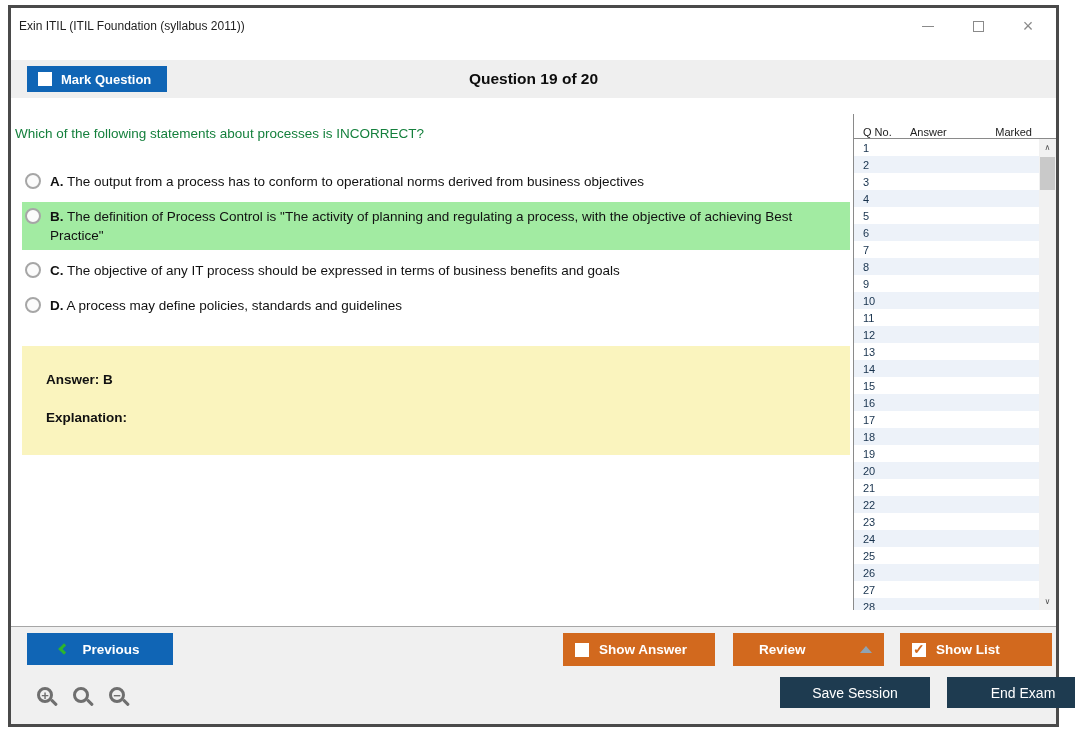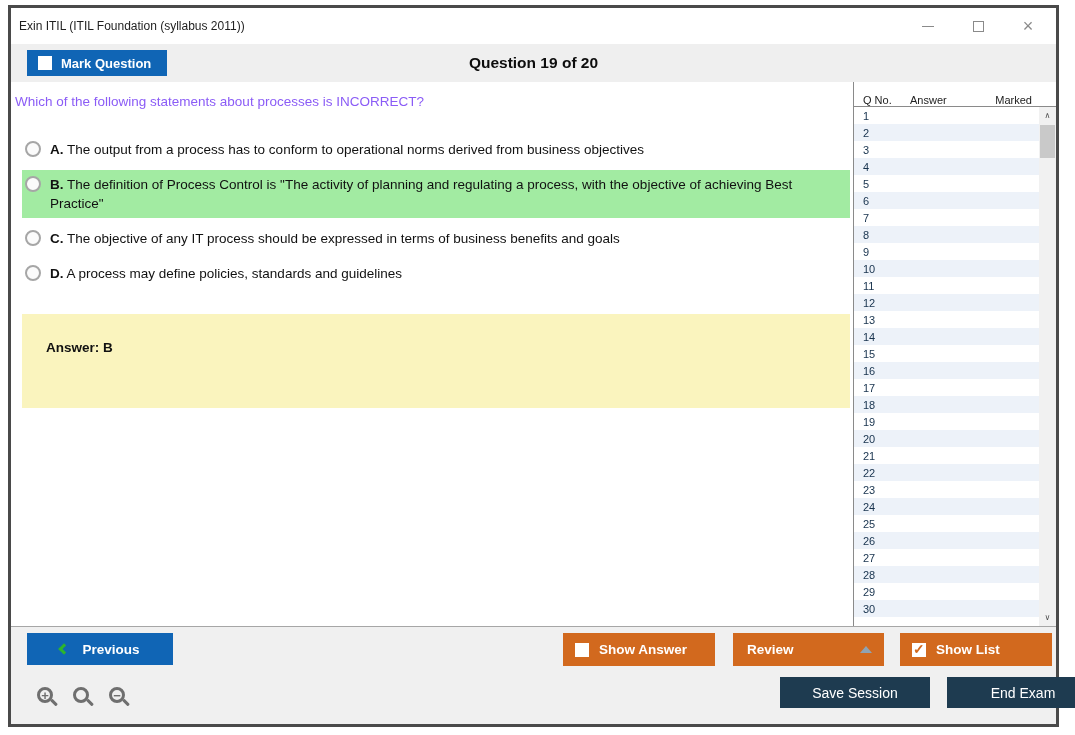--- a/index.html
+++ b/index.html
@@ -1,36 +1,36 @@
 <!DOCTYPE html>
 <html><head>
 <meta charset="utf-8">
 <style>
   * { margin:0; padding:0; box-sizing:border-box; }
   html,body { width:1075px; height:735px; background:#ffffff; font-family:"Liberation Sans",sans-serif; overflow:hidden; }
-  .window { position:absolute; left:8px; top:5px; width:1051px; height:722px; border:3px solid #4a4a4a; background:#fff; display:flex; flex-direction:column; }
+  .window { position:absolute; left:8px; top:5px; width:1051px; height:722px; border:3px solid #4a4a4a; background:#fff; display:flex; flex-direction:column;gap:16px; }
 
   
   .titlebar { height:36px; background:#fff; display:flex; align-items:center; padding:0 20px 0 8px; flex-shrink:0; }
   .title { font-size:12px; color:#1f1f1f; }
   .controls { margin-left:auto; display:flex; align-items:center; gap:34px; }
   .ctrl { width:16px; height:16px; display:flex; align-items:center; justify-content:center; cursor:default; }
   .min-glyph { width:12px; height:0; border-top:1px solid #8a8a8a; }
   .max-glyph { width:11px; height:11px; border:1px solid #8a8a8a; }
   .close-glyph { color:#8a8a8a; font-size:18px; line-height:14px; }
 
   
   .header-strip { height:38px; background:#efefef; position:relative; display:flex; align-items:center; flex-shrink:0; }
   .mark-btn { position:absolute; left:16px; top:6px; height:26px; background:#1065b5; color:#fff; font-weight:bold; font-size:13px; display:flex; align-items:center; gap:9px; padding:0 16px 0 11px; border:none; cursor:pointer; font-family:inherit; }
   .qcounter { margin:0 auto; font-weight:bold; font-size:15.5px; color:#0d0d0d; }
 
   
   .main { flex:1; display:flex; min-height:0; }
   .content { flex:1; padding:12px 4px 0 4px; min-width:0; }
-  .question-text { font-size:13.5px; color:#8b5cf6; margin-bottom:26px; }
+  .question-text { font-size:13.5px; color:#15803d; margin-bottom:26px; }
   .options { }
   .option { display:flex; gap:9px; align-items:flex-start; margin:0 0 6px 7px; padding:5px 8px 5px 3px; width:828px; }
   .option.highlighted { background:#a2eba2; }
   .radio { width:16px; height:16px; border:2px solid #a6a6a6; border-radius:50%; background:#fbfbfb; flex-shrink:0; margin-top:1px; }
   .opt-text { font-size:13.5px; line-height:19px; color:#111; }
   .opt-letter { font-weight:bold; }
 
   .answer-box { background:#faf4be; margin:26px 0 0 7px; width:828px; padding:26px 22px 30px 24px; }
   .answer-line { font-weight:bold; font-size:13.5px; color:#111; margin-bottom:23px; }
   .explanation-line { font-weight:bold; font-size:13.5px; color:#111; }
@@ -57,21 +57,21 @@
   .bottombar { height:98px; background:#f0f0f0; border-top:1px solid #a6a6a6; position:relative; flex-shrink:0; }
   .btn { position:absolute; display:flex; align-items:center; color:#fff; font-size:13.5px; border:none; cursor:pointer; font-family:inherit; }
   .btn-blue { background:#1065b5; height:32px; top:6px; font-weight:bold; justify-content:center; gap:14px; }
   .btn-prev { left:16px; width:146px; }
   .btn-next { left:181px; width:150px; }
   .chev { width:8px; height:8px; border-left:3px solid #2db52d; border-bottom:3px solid #2db52d; flex-shrink:0; }
   .chev-left { transform:rotate(45deg); }
   .chev-right { transform:rotate(225deg); }
   .btn-orange { background:#d2691e; height:33px; top:6px; font-weight:bold; padding-left:12px; gap:10px; }
   .btn-show-answer { left:552px; width:152px; }
-  .btn-review { left:722px; width:151px; padding-left:14px; }
+  .btn-review { left:722px; width:151px; padding-left:26px; }
   .btn-show-list { left:889px; width:152px; }
   .review-caret { margin-left:auto; margin-right:12px; width:0; height:0; border-left:6px solid transparent; border-right:6px solid transparent; border-bottom:7px solid #8fa3b3; }
   .btn-navy { background:#1e3b50; height:31px; top:50px; justify-content:center; font-weight:normal; font-size:14px;margin-left:47px; }
   .btn-save { left:722px; width:150px; }
   .btn-end { left:889px; width:152px; }
   .checkbox { width:14px; height:14px; background:#fff; position:relative; flex-shrink:0; }
   .checkbox.checked::after { content:"✓"; position:absolute; left:1px; top:-2px; color:#d2691e; font-size:14px; font-weight:bold; }
 
   .zoom-icons { position:absolute; left:26px; top:60px; display:flex; gap:20px; align-items:center; }
   .mag { width:16px; height:16px; border:3px solid #6f6f6f; border-radius:50%; position:relative; display:flex; align-items:center; justify-content:center; color:#6f6f6f; font-weight:bold; font-size:13px; line-height:1; cursor:pointer; }
@@ -126,20 +126,21 @@
           <span class="opt-text"><span class="opt-letter">C.</span> <span>The objective of any IT process should be expressed in terms of business benefits and goals</span></span>
         </div>
         <div class="option">
           <span class="radio"></span>
           <span class="opt-text"><span class="opt-letter">D.</span> <span>A process may define policies, standards and guidelines</span></span>
         </div>
       </div>
 
       <div class="answer-box">
         <div class="answer-line">Answer: B</div>
+        <div class="explanation-line">Explanation:</div>
       </div>
     </div>
 
     <div class="sidebar">
       <div class="list-header">
         <span class="lh-q">Q No.</span>
         <span class="lh-a">Answer</span>
         <span class="lh-m">Marked</span>
       </div>
       <div class="list-body">

